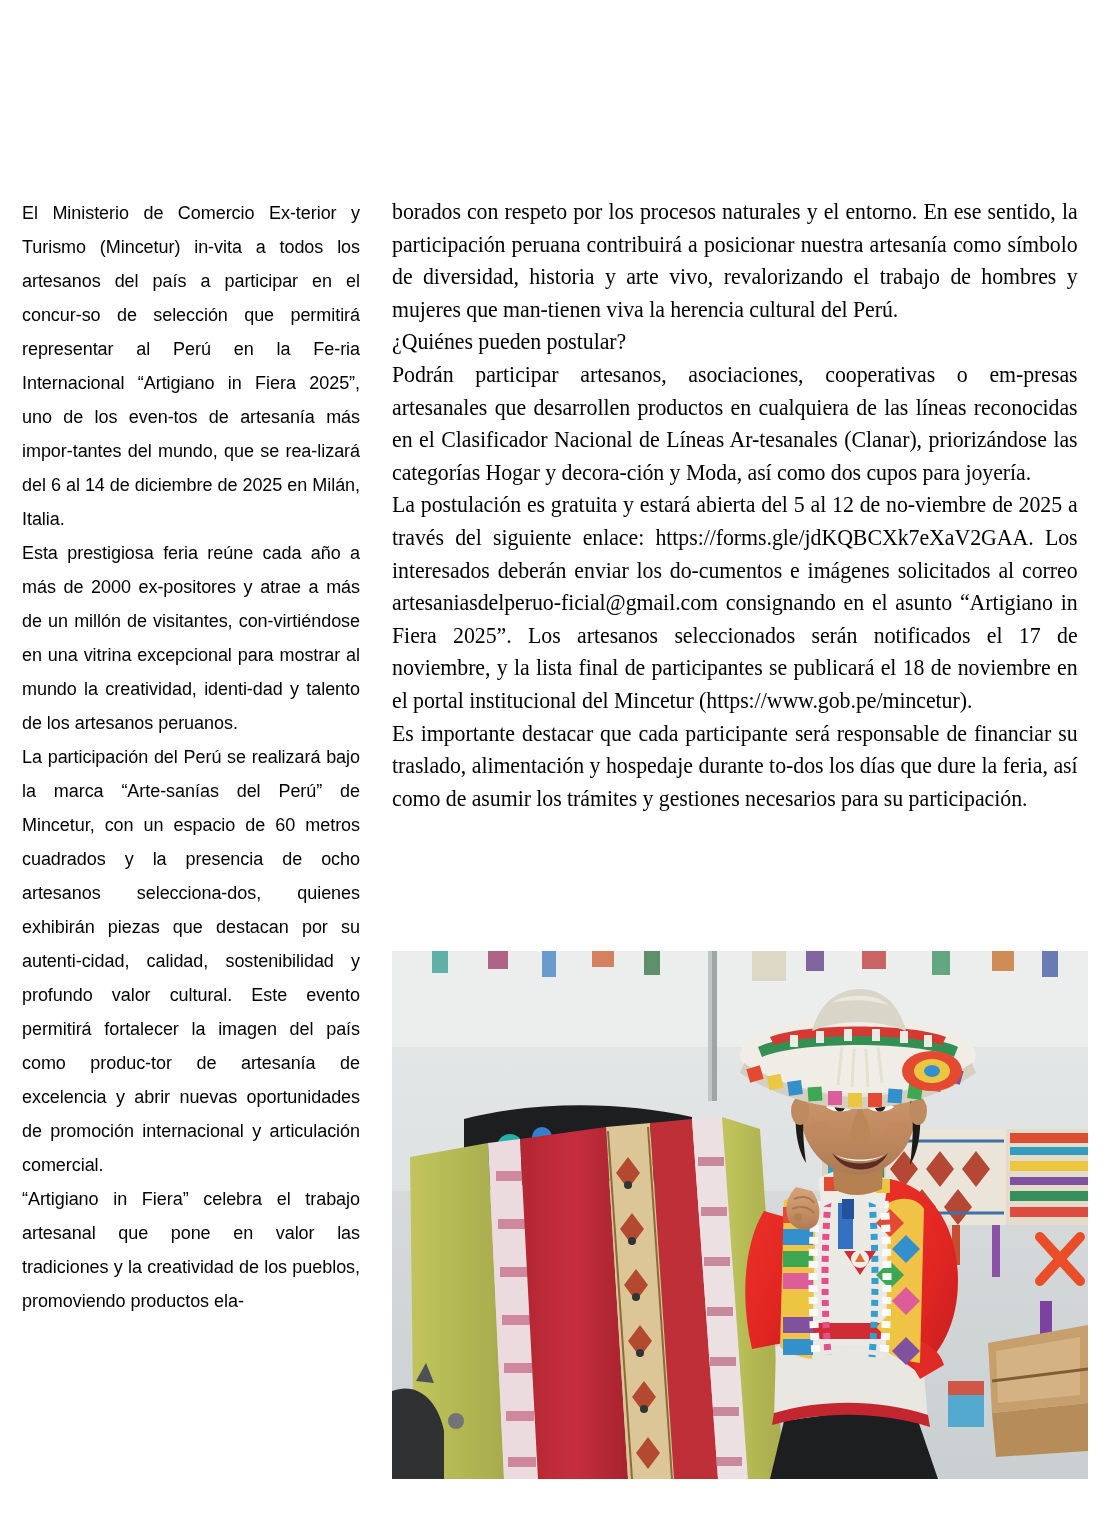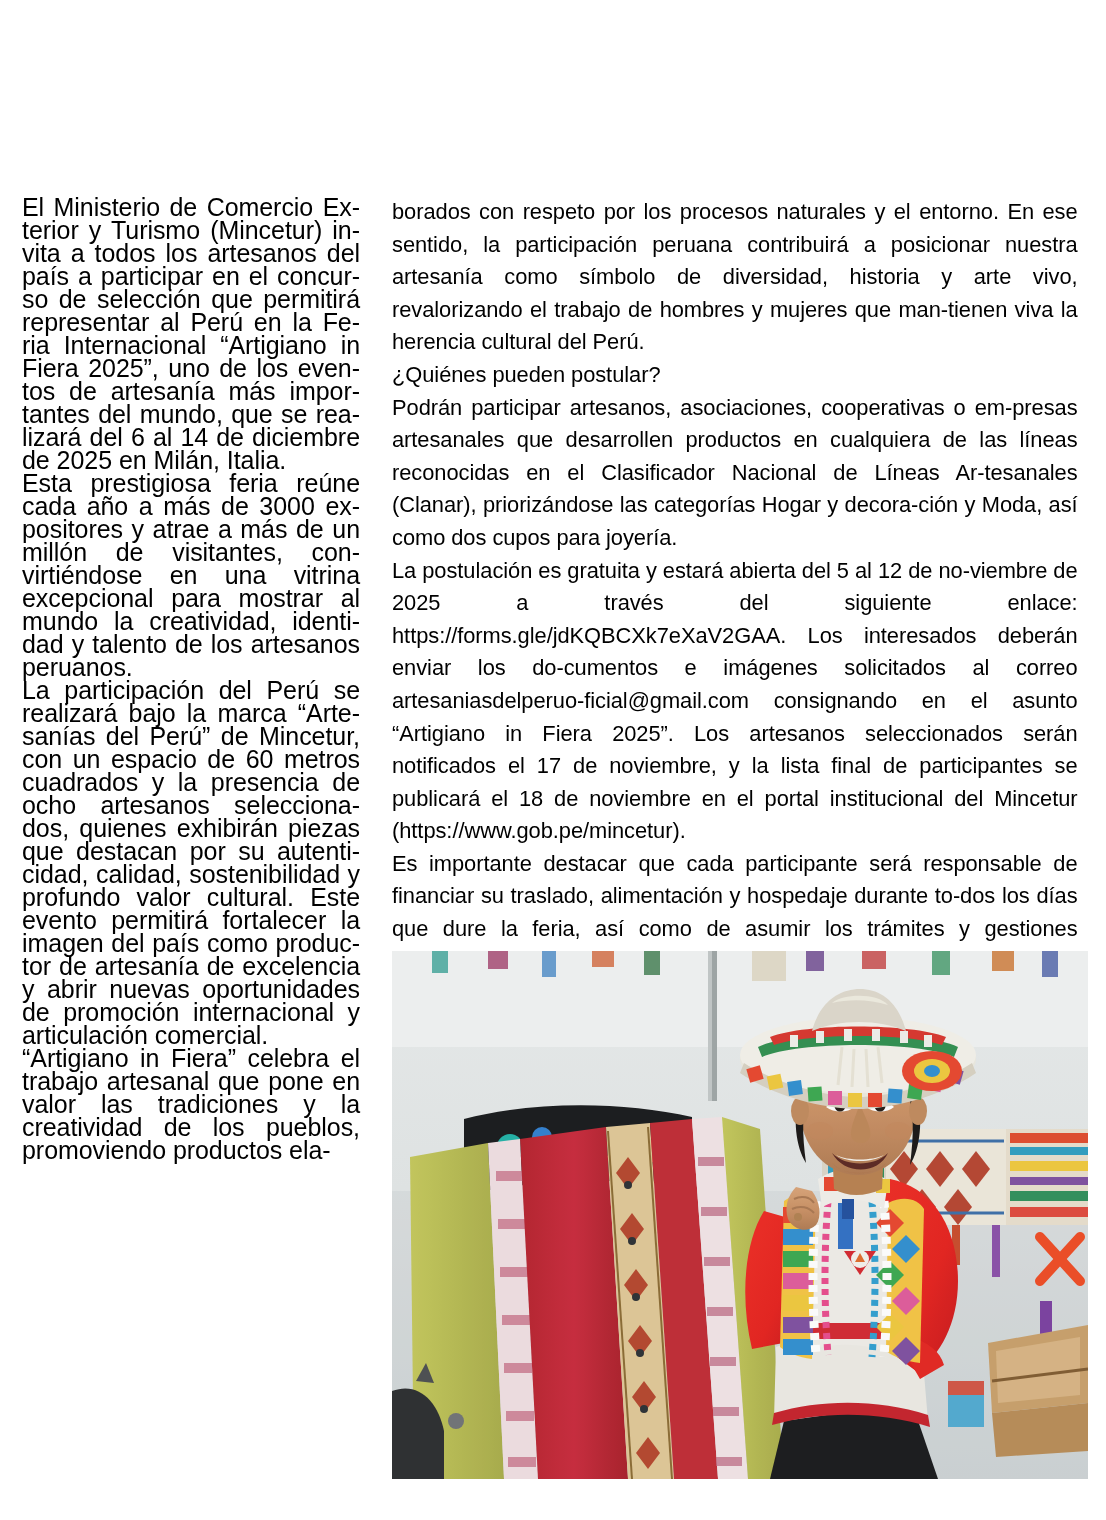--- a/index.html
+++ b/index.html
@@ -57,35 +57,36 @@
     position: absolute;
     left: 22px;
     top: 0;
     width: 338px;
   }
   .col-right {
     position: absolute;
     left: 392px;
     top: 0;
     width: 696px;
+    font-family: Liberation Serif, serif;
   }
 
   p.body-par {
     margin: 0;
     font-size: 22.4px;
     line-height: 32.6px;
     text-align: justify;
     text-justify: inter-word;
     hyphens: manual;
     font-weight: 400;
     letter-spacing: -0.05px;
   }
   .col-left p.body-par {
-    font-size: 25px;
-    line-height: 23px;
+    font-size: 18px;
+    line-height: 34px;
   }
   .col-right p.body-par {
     font-size: 22.2px;
     line-height: 32.6px;
     transform: scaleX(0.985);
     transform-origin: left center;
   }
   p.body-par.last-line-left { text-align: left; }
 
   
@@ -103,21 +104,21 @@
 </head>
 <body>
 
 <div class="page">
 
 
   <div class="columns">
 
     <div class="col-left">
       <p class="body-par">El Ministerio de Comercio Ex-terior y Turismo (Mincetur) in-vita a todos los artesanos del país a participar en el concur-so de selección que permitirá representar al Perú en la Fe-ria Internacional “Artigiano in Fiera 2025”, uno de los even-tos de artesanía más impor-tantes del mundo, que se rea-lizará del 6 al 14 de diciembre de 2025 en Milán, Italia.</p>
-      <p class="body-par">Esta prestigiosa feria reúne cada año a más de 3000 ex-positores y atrae a más de un millón de visitantes, con-virtiéndose en una vitrina excepcional para mostrar al mundo la creatividad, identi-dad y talento de los artesanos peruanos.</p>
+      <p class="body-par">Esta prestigiosa feria reúne cada año a más de 2000 ex-positores y atrae a más de un millón de visitantes, con-virtiéndose en una vitrina excepcional para mostrar al mundo la creatividad, identi-dad y talento de los artesanos peruanos.</p>
       <p class="body-par">La participación del Perú se realizará bajo la marca “Arte-sanías del Perú” de Mincetur, con un espacio de 60 metros cuadrados y la presencia de ocho artesanos selecciona-dos, quienes exhibirán piezas que destacan por su autenti-cidad, calidad, sostenibilidad y profundo valor cultural. Este evento permitirá fortalecer la imagen del país como produc-tor de artesanía de excelencia y abrir nuevas oportunidades de promoción internacional y articulación comercial.</p>
       <p class="body-par">“Artigiano in Fiera” celebra el trabajo artesanal que pone en valor las tradiciones y la creatividad de los pueblos, promoviendo productos ela-</p>
     </div>
 
     <div class="col-right">
       <p class="body-par">borados con respeto por los procesos naturales y el entorno. En ese sentido, la participación peruana contribuirá a posicionar nuestra artesanía como símbolo de diversidad, historia y arte vivo, revalorizando el trabajo de hombres y mujeres que man-tienen viva la herencia cultural del Perú.</p>
       <p class="body-par last-line-left">¿Quiénes pueden postular?</p>
       <p class="body-par">Podrán participar artesanos, asociaciones, cooperativas o em-presas artesanales que desarrollen productos en cualquiera de las líneas reconocidas en el Clasificador Nacional de Líneas Ar-tesanales (Clanar), priorizándose las categorías Hogar y decora-ción y Moda, así como dos cupos para joyería.</p>
       <p class="body-par">La postulación es gratuita y estará abierta del 5 al 12 de no-viembre de 2025 a través del siguiente enlace: https://forms.gle/jdKQBCXk7eXaV2GAA. Los interesados deberán enviar los do-cumentos e imágenes solicitados al correo artesaniasdelperuo-ficial@gmail.com  consignando en el asunto “Artigiano in Fiera 2025”. Los artesanos seleccionados serán notificados el 17 de noviembre, y la lista final de participantes se publicará el 18 de noviembre en el portal institucional del Mincetur (https://www.gob.pe/mincetur).</p>
       <p class="body-par">Es importante destacar que cada participante será responsable de financiar su traslado, alimentación y hospedaje durante to-dos los días que dure la feria, así como de asumir los trámites y gestiones necesarios para su participación.</p>

